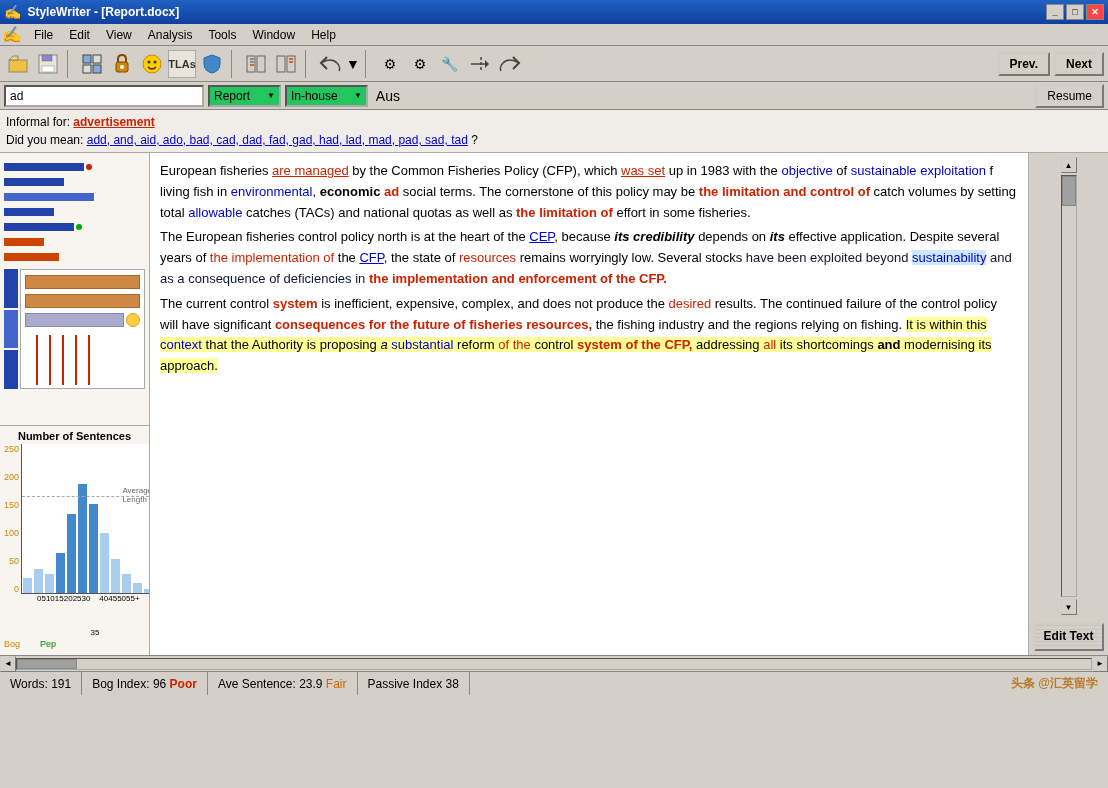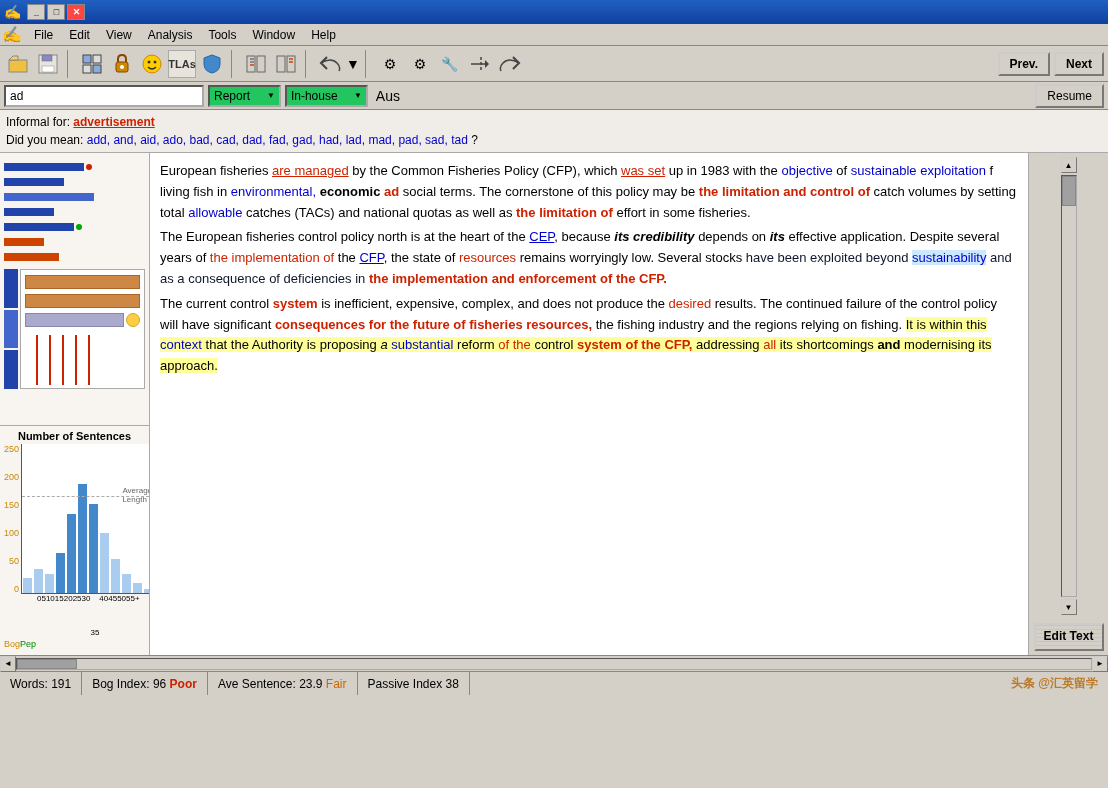--- a/index.html
+++ b/index.html
@@ -135,21 +135,21 @@
       background: #f0ede8;
       padding: 3px 6px;
       border-bottom: 1px solid #aaa;
       font-size: 12px;
       line-height: 1.5;
     }
     #info-bar .informal-line { }
     #info-bar .informal-label { color: black; }
     #info-bar .informal-word { color: #cc2200; text-decoration: underline; font-weight: bold; }
     #info-bar .suggestion-label { color: black; }
-    #info-bar .suggestion-word { color: #0000cc; cursor: pointer; }
+    #info-bar .suggestion-word { color: #0000cc; text-decoration: underline; cursor: pointer; }
 
     
     #main-area {
       display: flex;
       height: calc(788px - 24px - 22px - 36px - 28px - 48px - 24px);
     }
 
     
     #left-panel {
       width: 150px;
@@ -196,21 +196,21 @@
       margin-bottom: 2px;
     }
     #chart-footer {
       text-align: center;
       font-size: 10px;
       color: #333;
       margin-top: 2px;
     }
     .bog-pep-labels {
       display: flex;
-      gap: 0;
+      gap: 20px;
       font-size: 9px;
       margin-top: 2px;
     }
     .bog-label { color: #cc8800; }
     .pep-label { color: #008800; }
 
     
     #text-panel {
       flex: 1;
       background: white;
@@ -288,20 +288,21 @@
         rgba(0,0,0,0.05) 3px,
         rgba(0,0,0,0.05) 4px
       );
     }
   </style>
 </head>
 <body>
 
 <div id="title-bar">
   <span class="title-icon">✍</span>
+  <span class="title-text">StyleWriter - [Report.docx]</span>
   <div class="win-controls">
     <div class="win-btn">_</div>
     <div class="win-btn">□</div>
     <div class="win-btn close-btn">✕</div>
   </div>
 </div>
 
 <div id="menu-bar">
   <span class="menu-icon" style="color:#cc6600;font-size:16px;">✍</span>
   <div class="menu-item">File</div>

